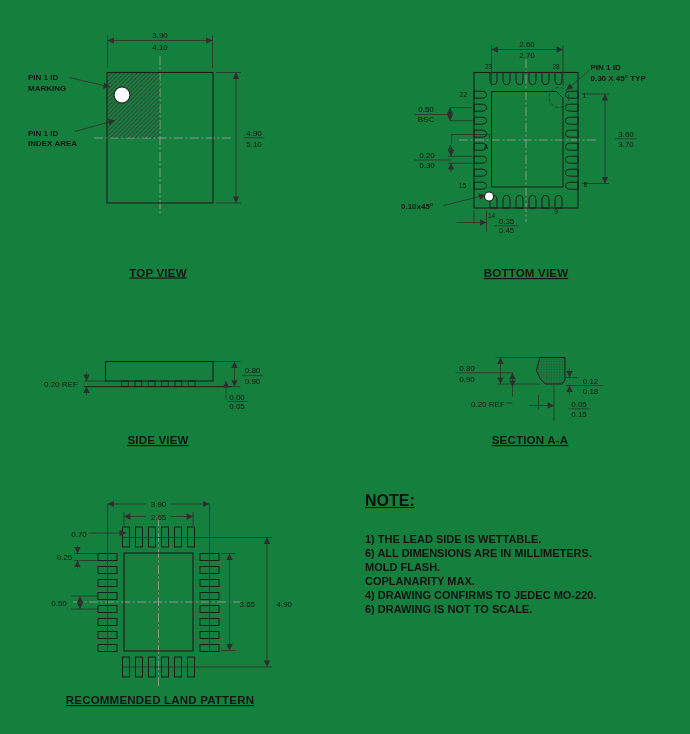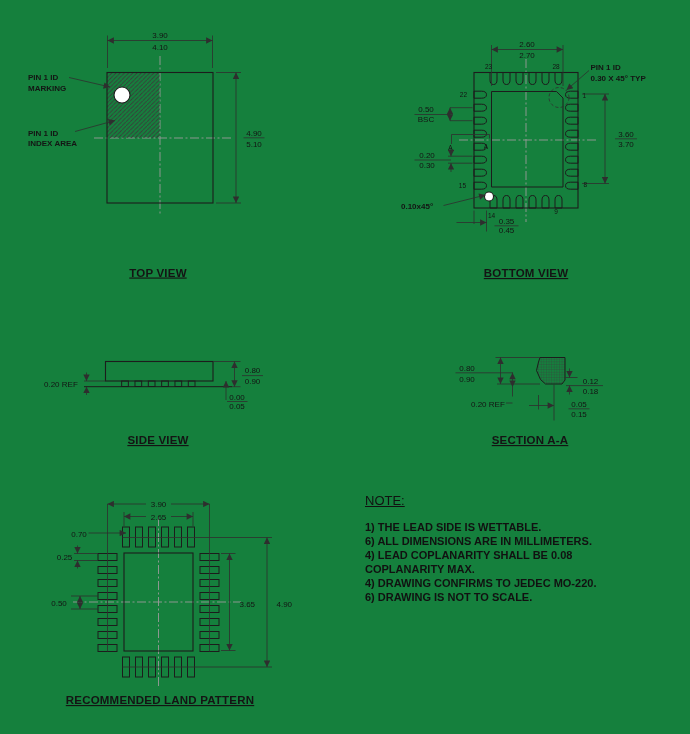--- a/index.html
+++ b/index.html
@@ -11,22 +11,22 @@
   .dimb{font-size:8px;font-weight:bold}
   .pin{font-size:6.5px}
   .vtitle{font-size:11.5px;font-weight:bold;text-decoration:underline;letter-spacing:.2px}
   .ol{fill:none;stroke:#1c1c1c;stroke-width:1.1}
   .ol2{fill:none;stroke:#1c1c1c;stroke-width:1}
   .thin{fill:none;stroke:#2e2e2e;stroke-width:.8}
   .cl{fill:none;stroke:#9a9a9a;stroke-width:.9;stroke-dasharray:9 2.5 2 2.5}
   .dc{stroke-dasharray:3.2 2.2}
   .wfill{fill:#fff;stroke:#1c1c1c;stroke-width:1.1}
   .notes{position:absolute;left:365px;top:494px;width:305px;color:#111}
-  .notes-heading{font-size:13px;font-weight:normal;text-decoration:underline;line-height:14px}
-  .note-lines{margin-top:12px}
+  .notes-heading{font-size:16px;font-weight:bold;text-decoration:underline;line-height:14px}
+  .note-lines{margin-top:24px}
   .note-line{font-size:11px;font-weight:bold;line-height:14.1px;white-space:nowrap}
 </style>
 </head>
 <body>
 
 <div class="sheet">
 
 <svg width="690" height="734" viewBox="0 0 690 734">
   <defs>
     <marker id="arr" viewBox="0 0 10 10" refX="10" refY="5" markerWidth="10" markerHeight="8" orient="auto-start-reverse">
@@ -266,20 +266,20 @@
     <text class="dim" x="276.5" y="606.5">4.90</text>
     <text class="vtitle" x="160" y="704" text-anchor="middle">RECOMMENDED LAND PATTERN</text>
   </g>
 </svg>
 
   <div class="notes">
     <div class="notes-heading">NOTE:</div>
     <div class="note-lines">
       <div class="note-line">1) THE LEAD SIDE IS WETTABLE.</div>
       <div class="note-line">6) ALL DIMENSIONS ARE IN MILLIMETERS.</div>
-      <div class="note-line">4) LEAD COPLANARITY SHALL BE 0.08</div>
+      <div class="note-line">MOLD FLASH.</div>
       <div class="note-line">COPLANARITY MAX.</div>
       <div class="note-line">4) DRAWING CONFIRMS TO JEDEC MO-220.</div>
       <div class="note-line">6) DRAWING IS NOT TO SCALE.</div>
     </div>
   </div>
 
 </div>
 
 </body></html>

